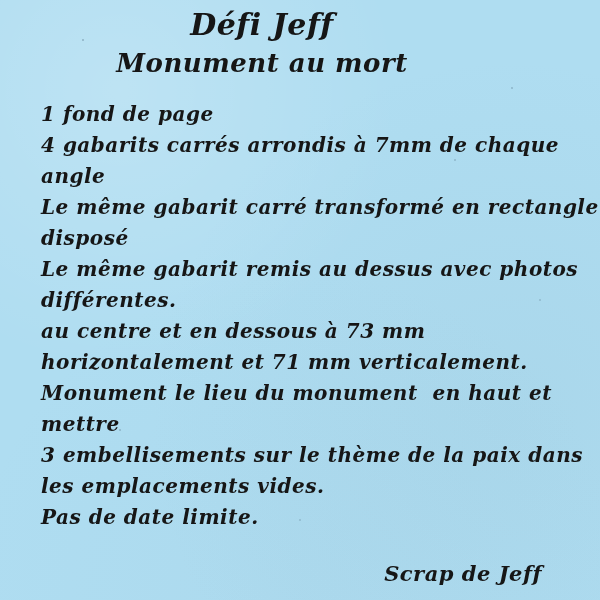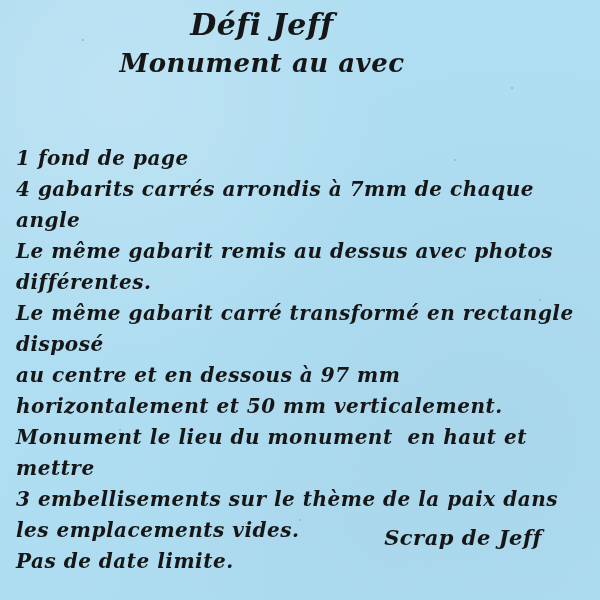--- a/index.html
+++ b/index.html
@@ -53,55 +53,54 @@
     line-height: 38px;
     font-style: italic;
   }
   .subtitle {
     font-size: 26px;
     line-height: 34px;
     margin-top: 2px;
   }
   .body-block {
     position: absolute;
-    left: 16px;
+    left: 41px;
     top: 99px;
     width: 560px;
-    margin-top: 44px;
   }
   .body-line {
     font-size: 20px;
     line-height: 31px;
     white-space: pre-wrap;
   }
   .signature {
     position: absolute;
-    top: 524px;
+    top: 560px;
     right: 58px;
     font-size: 21px;
     line-height: 28px;
   }
 </style>
 </head>
 <body>
 
 <div class="page">
   <div class="speckles"></div>
 
   <div class="header">
     <div class="title script">Défi Jeff</div>
-    <div class="subtitle script">Monument au avec</div>
+    <div class="subtitle script">Monument au mort</div>
   </div>
 
   <div class="body-block">
     <div class="body-line script">1 fond de page</div>
     <div class="body-line script">4 gabarits carrés arrondis à 7mm de chaque angle</div>
+    <div class="body-line script">Le même gabarit carré transformé en rectangle disposé</div>
     <div class="body-line script">Le même gabarit remis au dessus avec photos différentes.</div>
-    <div class="body-line script">Le même gabarit carré transformé en rectangle disposé</div>
-    <div class="body-line script">au centre et en dessous à 97 mm horizontalement et 50 mm verticalement.</div>
+    <div class="body-line script">au centre et en dessous à 73 mm horizontalement et 71 mm verticalement.</div>
     <div class="body-line script">Monument le lieu du monument  en haut et mettre</div>
     <div class="body-line script">3 embellisements sur le thème de la paix dans les emplacements vides.</div>
     <div class="body-line script">Pas de date limite.</div>
 
   </div>
 
   <div class="signature script">Scrap de Jeff</div>
 </div>
 
 </body></html>

